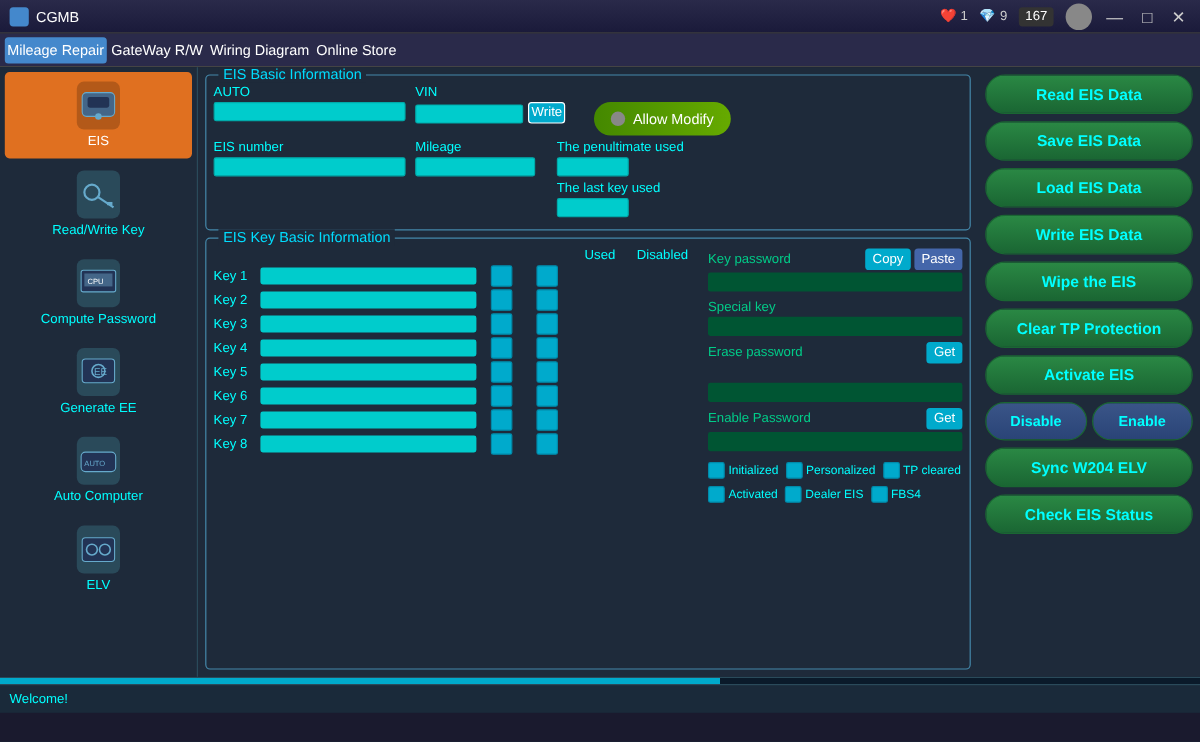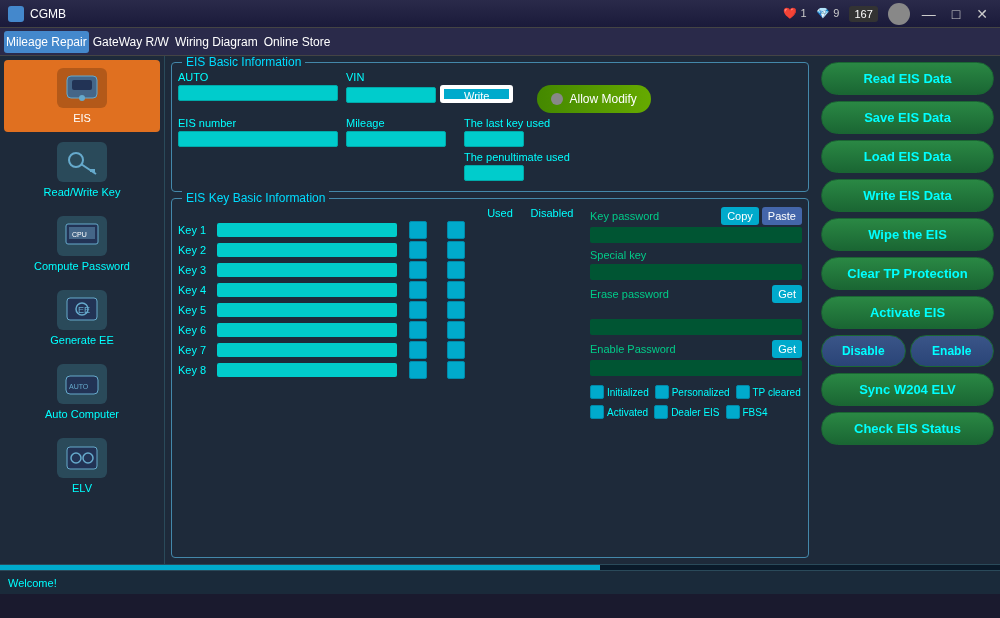--- a/index.html
+++ b/index.html
@@ -63,21 +63,21 @@
     .sidebar-item {
       display: flex;
       flex-direction: column;
       align-items: center;
       padding: 8px 4px;
       cursor: pointer;
       border-radius: 4px;
       gap: 4px;
     }
     .sidebar-item.active { background: #e07020; }
-    .sidebar-icon { width: 50px; height: 40px; background: #2a4a5a; border-radius: 4px; display: flex; align-items: center; justify-content: center; }
+    .sidebar-icon { width: 36px; height: 40px; background: #2a4a5a; border-radius: 4px; display: flex; align-items: center; justify-content: center; }
     .sidebar-item.active .sidebar-icon { background: rgba(0,0,0,0.2); }
     .sidebar-label { color: #00ffff; font-size: 11px; }
     .sidebar-item.active .sidebar-label { color: #fff; }
 
     
     .content {
       flex: 1;
       padding: 6px;
       display: flex;
       flex-direction: column;
@@ -117,22 +117,22 @@
       background: #00cccc;
       border: 1px solid #00aaaa;
       height: 16px;
       border-radius: 2px;
     }
     .ssid-input { width: 160px; }
     .vin-input { width: 90px; }
     .write-btn {
       background: #00aacc;
       color: #fff;
-      border: 4px solid #ffffff;
-      padding: 1px 20px;
+      border: 1px solid #ffffff;
+      padding: 1px 2px;
       cursor: pointer;
       border-radius: 3px;
       font-size: 11px;
       height: 18px;
       align-self: flex-end;
     }
     .allow-modify-btn {
       background: linear-gradient(to right, #448800, #66aa00);
       color: #fff;
       border: none;
@@ -334,25 +334,25 @@
         <div class="eis-field">
           <span class="eis-label">EIS number</span>
           <div class="eis-input eis-number-input"></div>
         </div>
         <div class="eis-field">
           <span class="eis-label">Mileage</span>
           <div class="eis-input mileage-input"></div>
         </div>
         <div style="display:flex; flex-direction:column; gap:4px; margin-left:10px;">
           <div class="eis-field">
-            <span class="eis-label">The last key used</span>
+            <span class="eis-label">The penultimate used</span>
             <div class="eis-input last-key-input"></div>
           </div>
           <div class="eis-field">
-            <span class="eis-label">The penultimate used</span>
+            <span class="eis-label">The last key used</span>
             <div class="eis-input last-key-input"></div>
           </div>
         </div>
       </div>
     </div>
 
     <div style="display:flex; gap:6px; flex:1;">
 
       <div class="group-box" style="flex:1;">
         <span class="group-title">EIS Key Basic Information</span>

